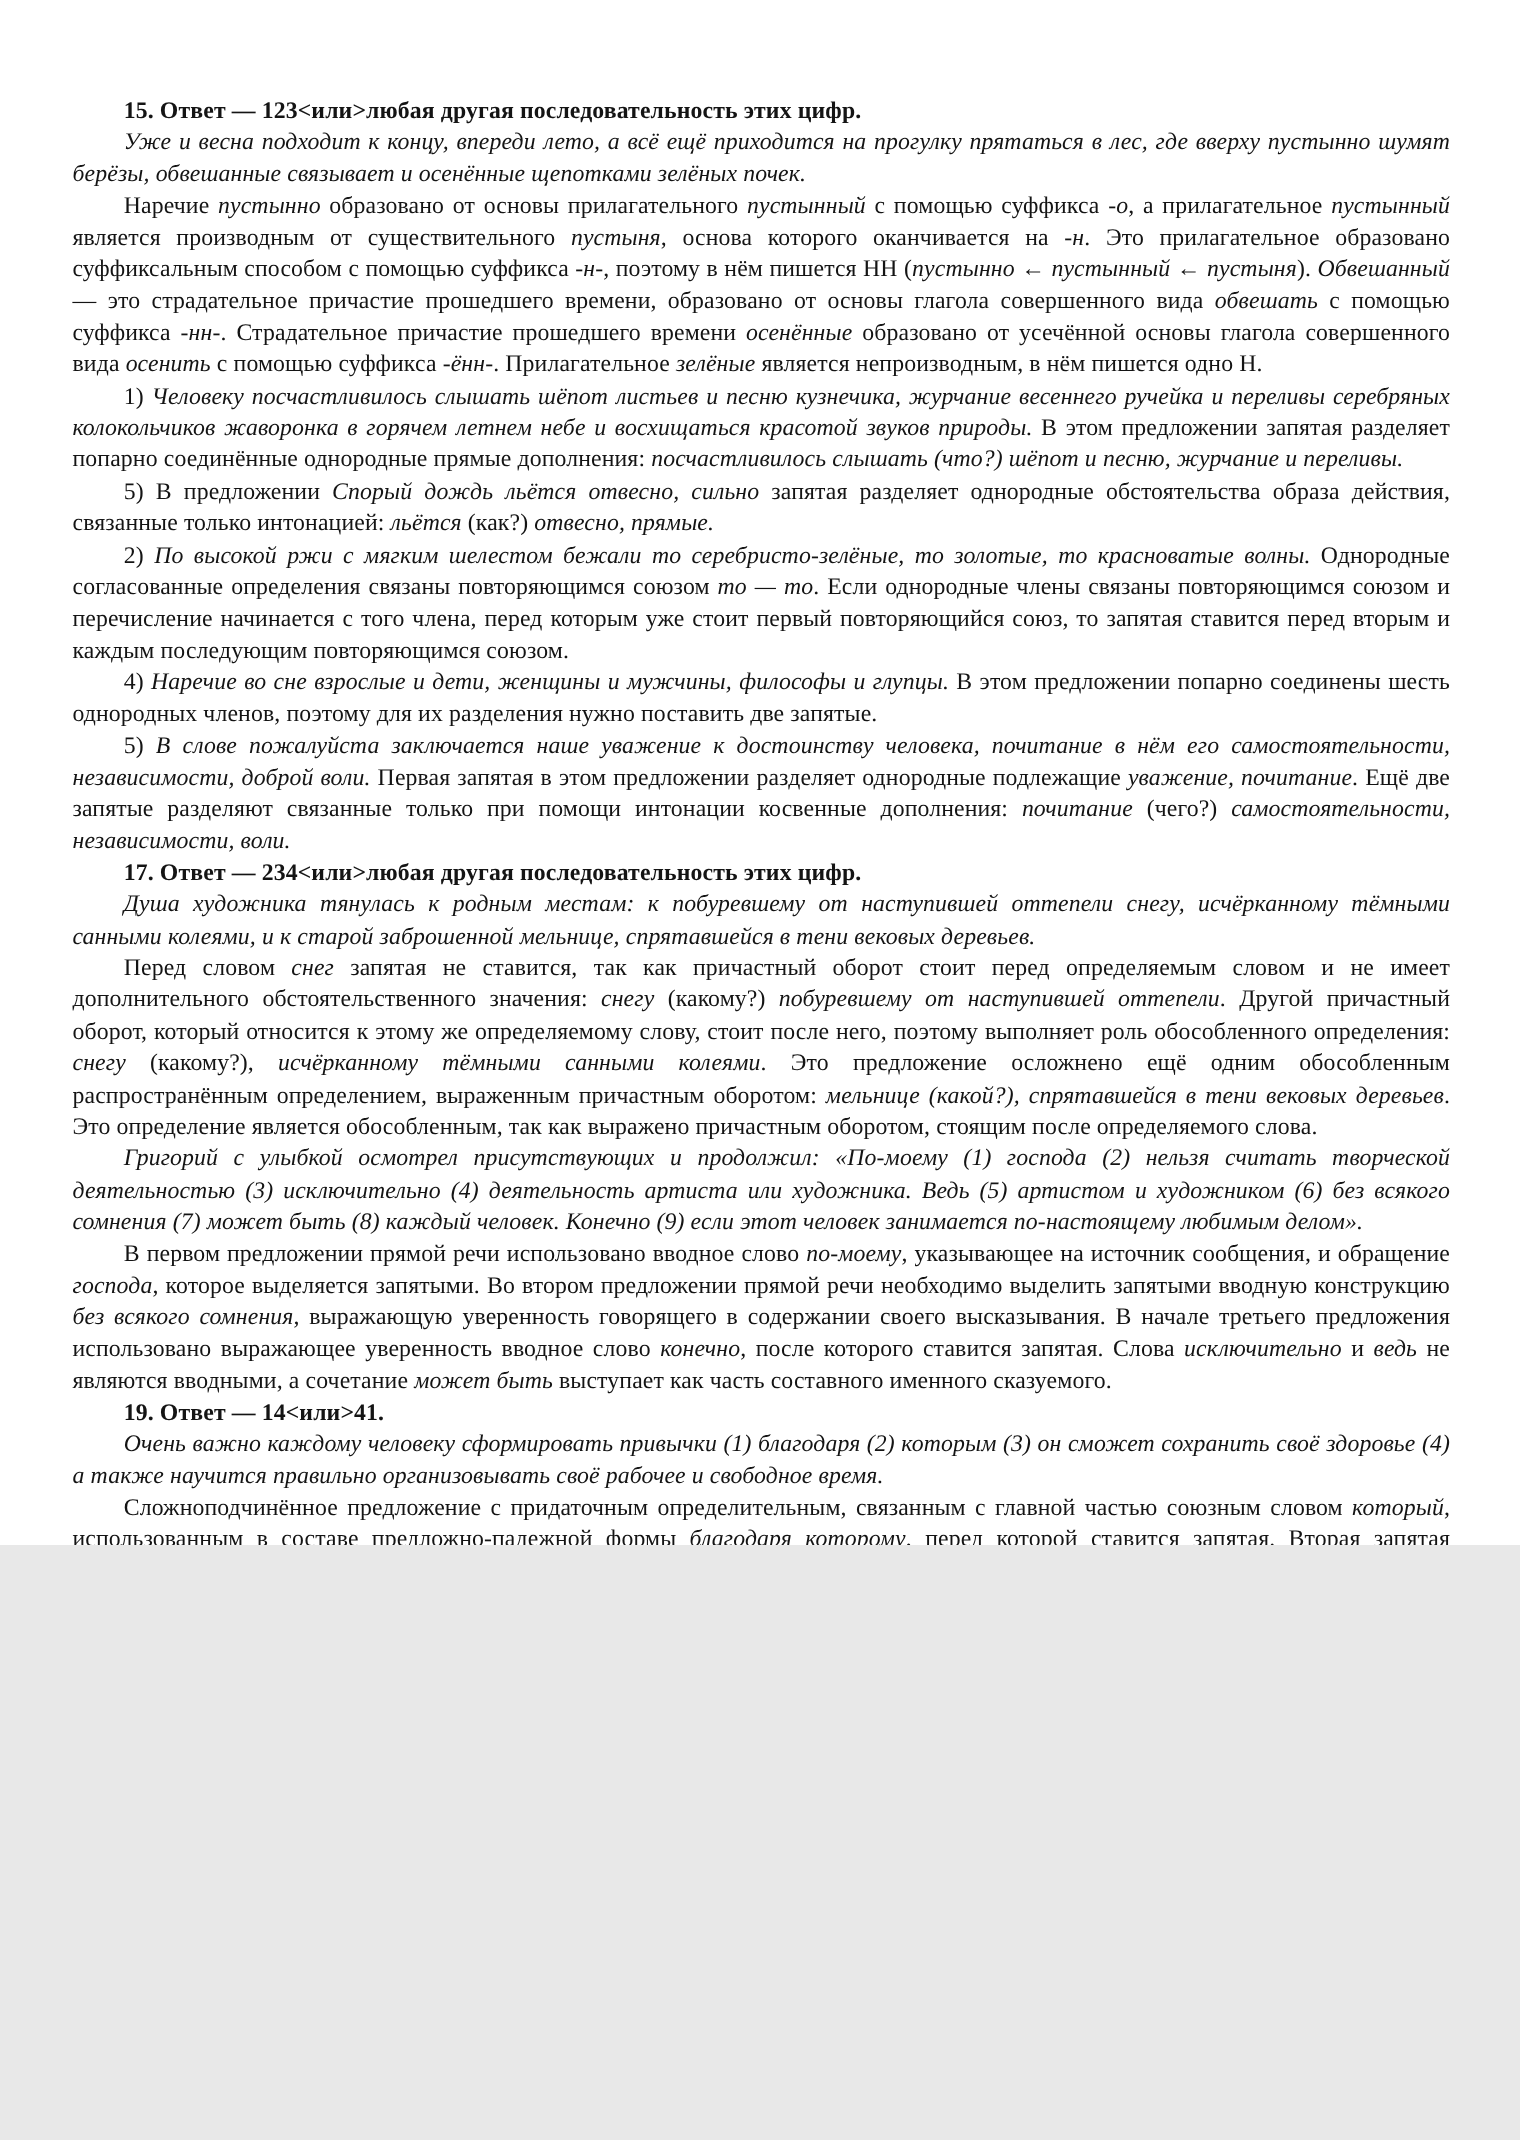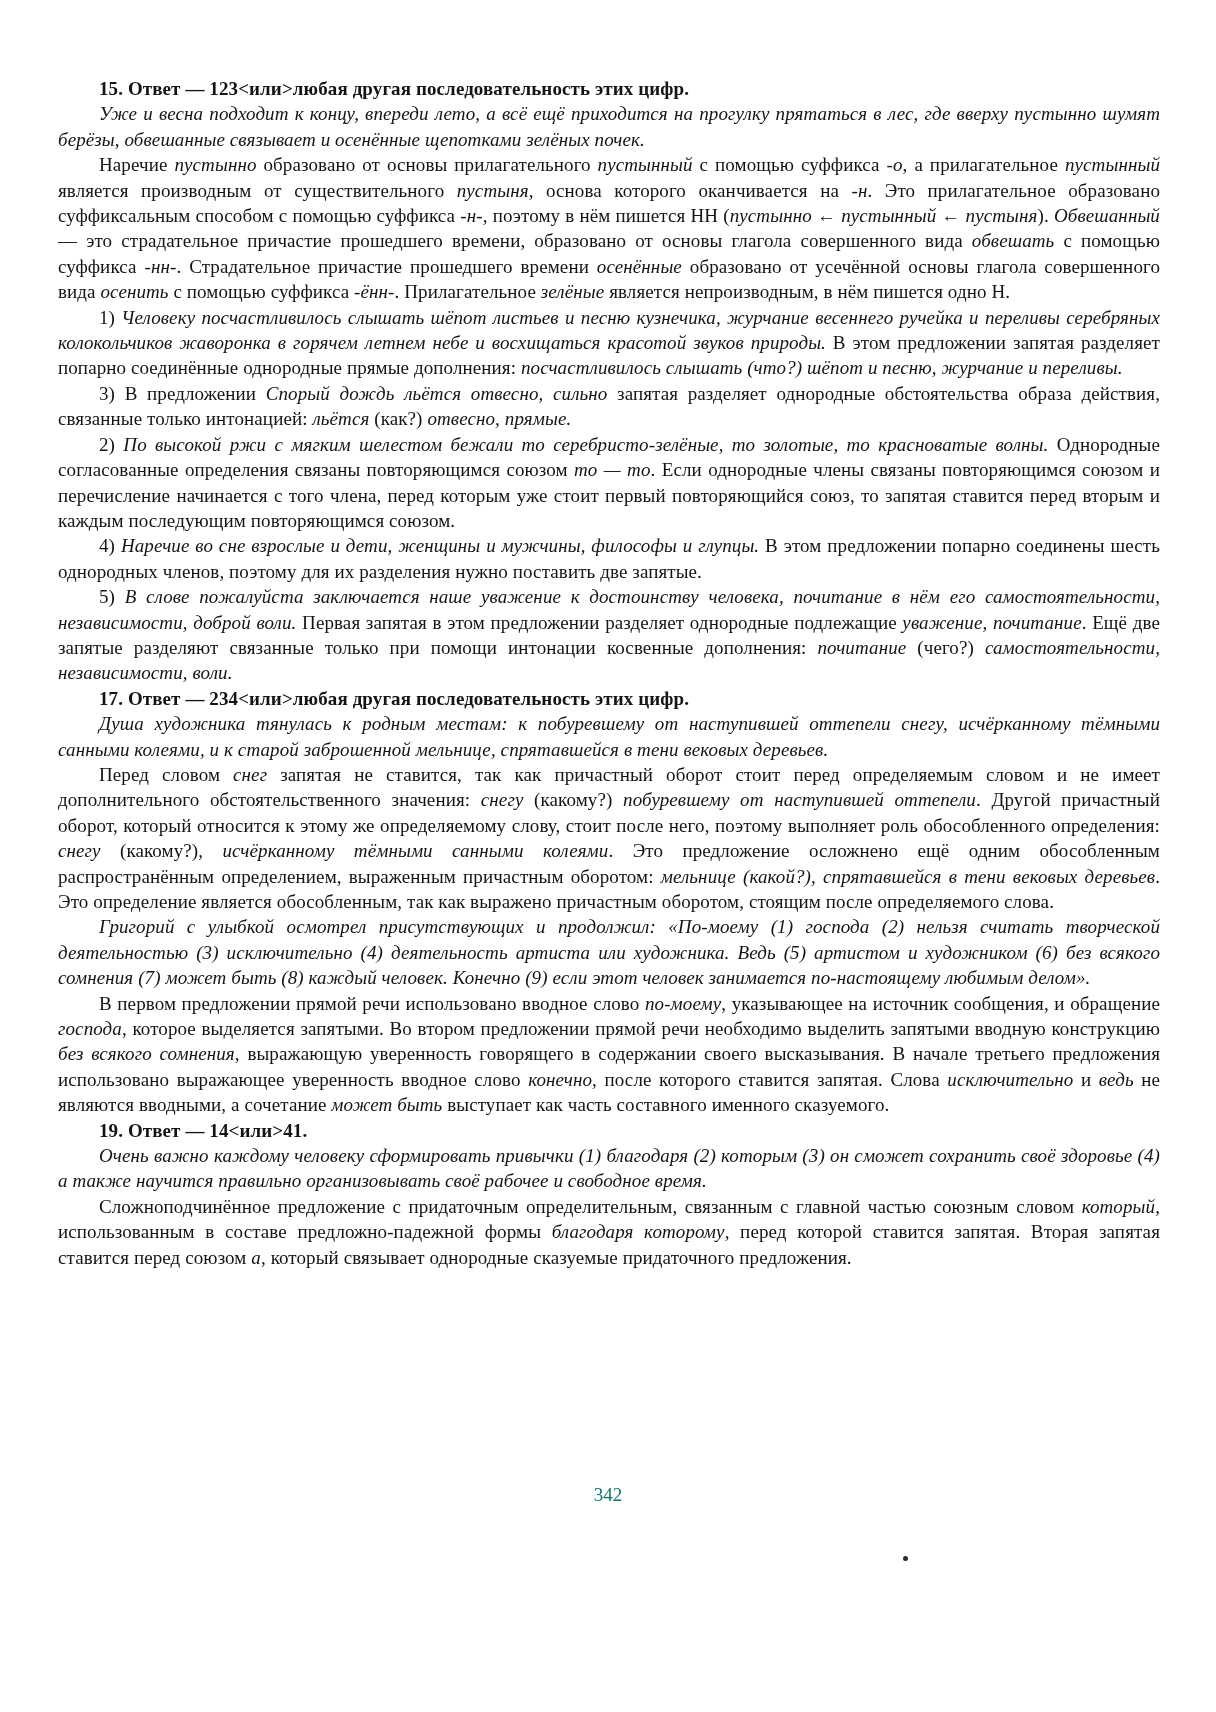--- a/index.html
+++ b/index.html
@@ -3,21 +3,21 @@
 <meta charset="utf-8">
 <style>
   html, body {
     margin: 0;
     padding: 0;
     background: #e8e8e8;
   }
   .page {
     position: relative;
     width: 1216px;
-    height: 1712px;
+    height: 1236px;
     margin: 0 auto;
     background: #ffffff;
     font-family: "Liberation Serif", "DejaVu Serif", serif;
     color: #141414;
     overflow: hidden;
   }
   .text-body {
     position: absolute;
     left: 58px;
     top: 76px;
@@ -55,21 +55,21 @@
 </style>
 </head>
 <body>
 
 <div class="page">
   <div class="text-body">
       <p class="para"><span class="b">15. Ответ — 123&lt;или&gt;любая другая последовательность этих цифр.</span></p>
       <p class="para"><span class="i">Уже и весна подходит к концу, впереди лето, а всё ещё приходится на прогулку прятаться в лес, где вверху пустынно шумят берёзы, обвешанные связывает и осенённые щепотками зелёных почек.</span></p>
       <p class="para"><span>Наречие </span><span class="i">пустынно</span><span> образовано от основы прилагательного </span><span class="i">пустынный</span><span> с помощью суффикса </span><span class="i">-о</span><span>, а прилагательное </span><span class="i">пустынный</span><span> является производным от существительного </span><span class="i">пустыня</span><span>, основа которого оканчивается на </span><span class="i">-н</span><span>. Это прилагательное образовано суффиксальным способом с помощью суффикса </span><span class="i">-н-</span><span>, поэтому в нём пишется НН (</span><span class="i">пустынно ← пустынный ← пустыня</span><span>). </span><span class="i">Обвешанный</span><span> — это страдательное причастие прошедшего времени, образовано от основы глагола совершенного вида </span><span class="i">обвешать</span><span> с помощью суффикса </span><span class="i">-нн-</span><span>. Страдательное причастие прошедшего времени </span><span class="i">осенённые</span><span> образовано от усечённой основы глагола совершенного вида </span><span class="i">осенить</span><span> с помощью суффикса </span><span class="i">-ённ-</span><span>. Прилагательное </span><span class="i">зелёные</span><span> является непроизводным, в нём пишется одно Н.</span></p>
       <p class="para"><span>1) </span><span class="i">Человеку посчастливилось слышать шёпот листьев и песню кузнечика, журчание весеннего ручейка и переливы серебряных колокольчиков жаворонка в горячем летнем небе и восхищаться красотой звуков природы.</span><span> В этом предложении запятая разделяет попарно соединённые однородные прямые дополнения: </span><span class="i">посчастливилось слышать (что?) шёпот и песню, журчание и переливы.</span></p>
-      <p class="para"><span>3) В предложении </span><span class="i">Спорый дождь льётся отвесно, сильно</span><span> запятая разделяет однородные обстоятельства образа действия, связанные только интонацией: </span><span class="i">льётся</span><span> (как?) </span><span class="i">отвесно, прямые.</span></p>
+      <p class="para"><span>5) В предложении </span><span class="i">Спорый дождь льётся отвесно, сильно</span><span> запятая разделяет однородные обстоятельства образа действия, связанные только интонацией: </span><span class="i">льётся</span><span> (как?) </span><span class="i">отвесно, прямые.</span></p>
       <p class="para"><span>2) </span><span class="i">По высокой ржи с мягким шелестом бежали то серебристо-зелёные, то золотые, то красноватые волны.</span><span> Однородные согласованные определения связаны повторяющимся союзом </span><span class="i">то — то</span><span>. Если однородные члены связаны повторяющимся союзом и перечисление начинается с того члена, перед которым уже стоит первый повторяющийся союз, то запятая ставится перед вторым и каждым последующим повторяющимся союзом.</span></p>
       <p class="para"><span>4) </span><span class="i">Наречие во сне взрослые и дети, женщины и мужчины, философы и глупцы.</span><span> В этом предложении попарно соединены шесть однородных членов, поэтому для их разделения нужно поставить две запятые.</span></p>
       <p class="para"><span>5) </span><span class="i">В слове пожалуйста заключается наше уважение к достоинству человека, почитание в нём его самостоятельности, независимости, доброй воли.</span><span> Первая запятая в этом предложении разделяет однородные подлежащие </span><span class="i">уважение, почитание</span><span>. Ещё две запятые разделяют связанные только при помощи интонации косвенные дополнения: </span><span class="i">почитание</span><span> (чего?) </span><span class="i">самостоятельности, независимости, воли.</span></p>
       <p class="para"><span class="b">17. Ответ — 234&lt;или&gt;любая другая последовательность этих цифр.</span></p>
       <p class="para"><span class="i">Душа художника тянулась к родным местам: к побуревшему от наступившей оттепели снегу, исчёрканному тёмными санными колеями, и к старой заброшенной мельнице, спрятавшейся в тени вековых деревьев.</span></p>
       <p class="para"><span>Перед словом </span><span class="i">снег</span><span> запятая не ставится, так как причастный оборот стоит перед определяемым словом и не имеет дополнительного обстоятельственного значения: </span><span class="i">снегу</span><span> (какому?) </span><span class="i">побуревшему от наступившей оттепели</span><span>. Другой причастный оборот, который относится к этому же определяемому слову, стоит после него, поэтому выполняет роль обособленного определения: </span><span class="i">снегу</span><span> (какому?), </span><span class="i">исчёрканному тёмными санными колеями</span><span>. Это предложение осложнено ещё одним обособленным распространённым определением, выраженным причастным оборотом: </span><span class="i">мельнице (какой?), спрятавшейся в тени вековых деревьев</span><span>. Это определение является обособленным, так как выражено причастным оборотом, стоящим после определяемого слова.</span></p>
       <p class="para"><span class="i">Григорий с улыбкой осмотрел присутствующих и продолжил: «По-моему (1) господа (2) нельзя считать творческой деятельностью (3) исключительно (4) деятельность артиста или художника. Ведь (5) артистом и художником (6) без всякого сомнения (7) может быть (8) каждый человек. Конечно (9) если этот человек занимается по-настоящему любимым делом».</span></p>
       <p class="para"><span>В первом предложении прямой речи использовано вводное слово </span><span class="i">по-моему</span><span>, указывающее на источник сообщения, и обращение </span><span class="i">господа</span><span>, которое выделяется запятыми. Во втором предложении прямой речи необходимо выделить запятыми вводную конструкцию </span><span class="i">без всякого сомнения</span><span>, выражающую уверенность говорящего в содержании своего высказывания. В начале третьего предложения использовано выражающее уверенность вводное слово </span><span class="i">конечно</span><span>, после которого ставится запятая. Слова </span><span class="i">исключительно</span><span> и </span><span class="i">ведь</span><span> не являются вводными, а сочетание </span><span class="i">может быть</span><span> выступает как часть составного именного сказуемого.</span></p>
       <p class="para"><span class="b">19. Ответ — 14&lt;или&gt;41.</span></p>
       <p class="para"><span class="i">Очень важно каждому человеку сформировать привычки (1) благодаря (2) которым (3) он сможет сохранить своё здоровье (4) а также научится правильно организовывать своё рабочее и свободное время.</span></p>

